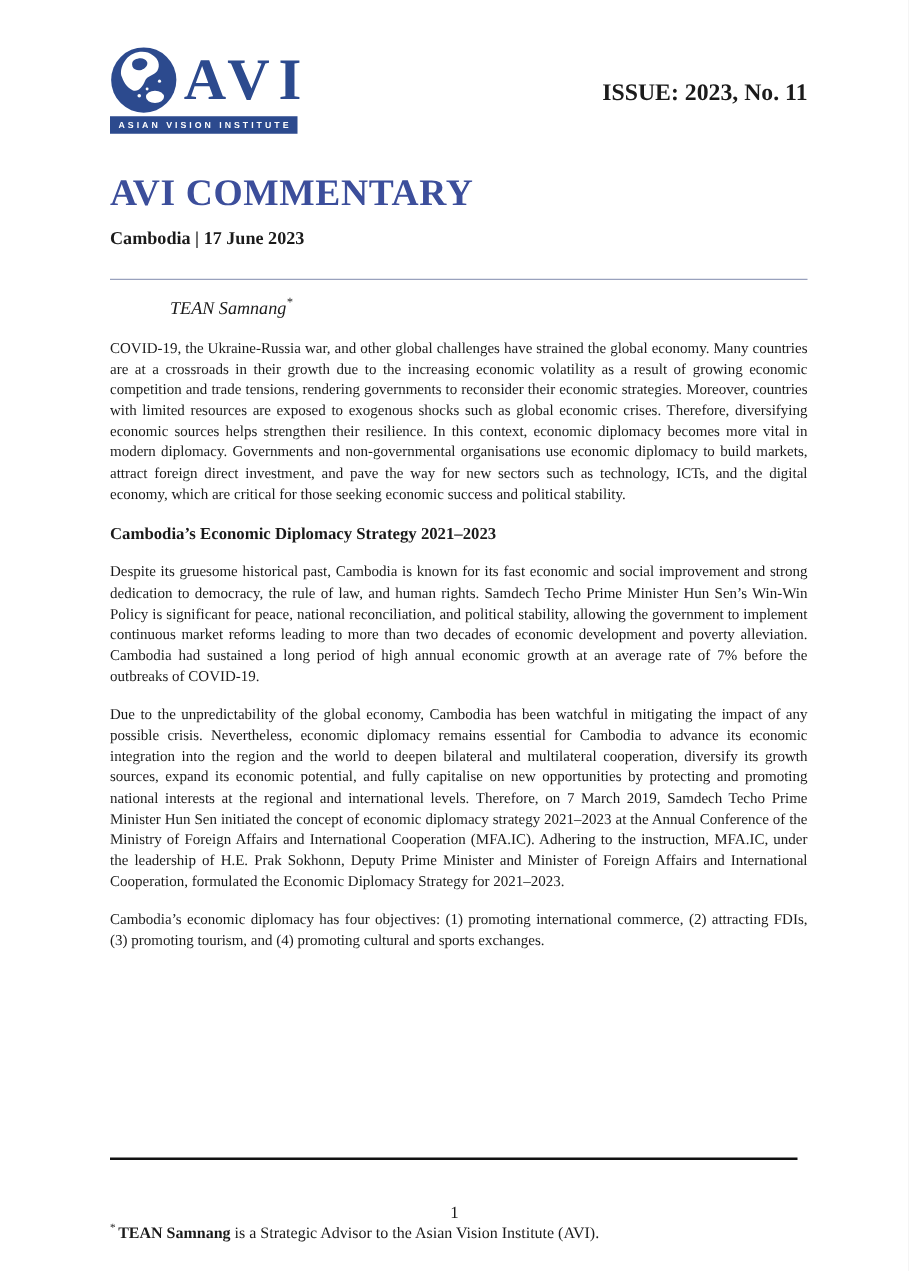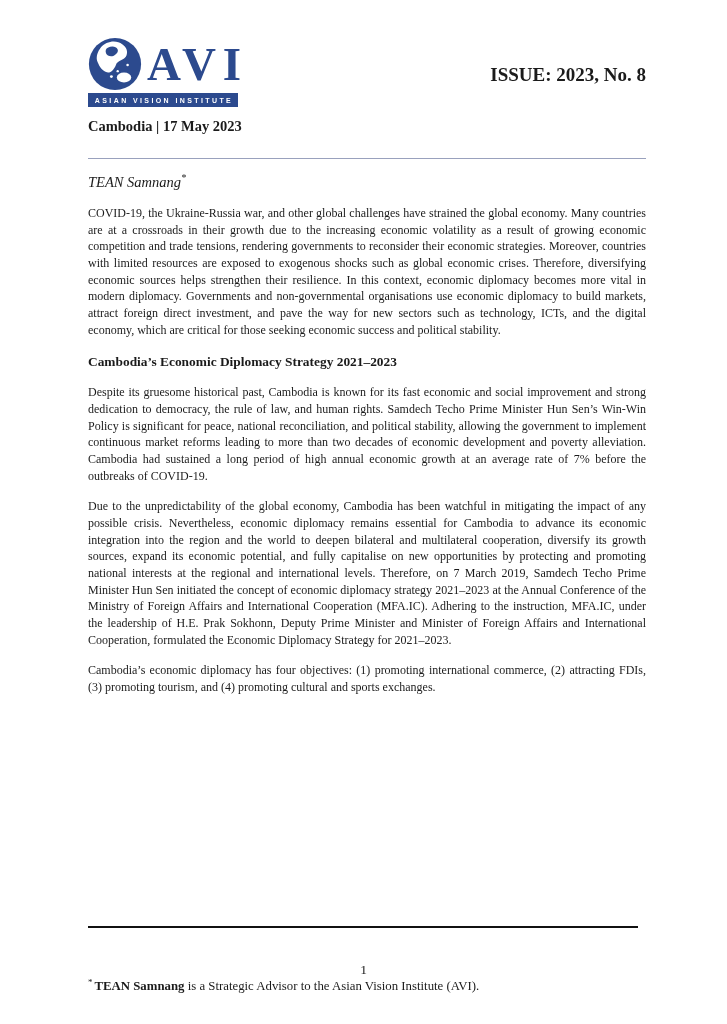--- a/index.html
+++ b/index.html
@@ -82,20 +82,21 @@
   .article-title {
     margin-top: 19px;
     font-size: 19.5px;
     font-weight: bold;
     line-height: 1.38;
   }
   .author-line {
     margin-top: 13px;
     font-size: 14.5px;
     font-style: italic;
+    margin-left: 48px;
   }
   .author-line sup { font-size: 10px; }
   .body-para {
     margin-top: 14px;
     font-size: 12px;
     line-height: 1.39;
     text-align: justify;
   }
   .section-heading {
     margin-top: 16px;
@@ -146,24 +147,25 @@
             <path fill="#2c4a8e" d="M22,12 C26,10 31,10 33,14 C34,17 31,20 28,21 C25,22 21,21 20,18 C19,15 20,13 22,12 Z"></path>
             <ellipse cx="40" cy="45" rx="8" ry="5.5" fill="#ffffff"></ellipse>
             <circle cx="26" cy="44" r="1.6" fill="#ffffff"></circle>
             <circle cx="33" cy="38" r="1.3" fill="#ffffff"></circle>
             <circle cx="44" cy="31" r="1.4" fill="#ffffff"></circle>
           </svg>
           <div class="logo-acronym">AVI</div>
         </div>
         <div class="logo-banner">ASIAN VISION INSTITUTE</div>
       </div>
-      <div class="issue">ISSUE: 2023, No. 8</div>
+      <div class="issue">ISSUE: 2023, No. 11</div>
     </div>
 
-    <div class="dateline">Cambodia | 17 May 2023</div>
+    <div class="masthead-title">AVI COMMENTARY</div>
+    <div class="dateline">Cambodia | 17 June 2023</div>
     <hr class="top-rule">
 
     <div class="author-line"><span>TEAN Samnang</span><sup>*</sup></div>
 
     <p class="body-para">COVID-19, the Ukraine-Russia war, and other global challenges have strained the global economy. Many countries are at a crossroads in their growth due to the increasing economic volatility as a result of growing economic competition and trade tensions, rendering governments to reconsider their economic strategies. Moreover, countries with limited resources are exposed to exogenous shocks such as global economic crises. Therefore, diversifying economic sources helps strengthen their resilience. In this context, economic diplomacy becomes more vital in modern diplomacy. Governments and non-governmental organisations use economic diplomacy to build markets, attract foreign direct investment, and pave the way for new sectors such as technology, ICTs, and the digital economy, which are critical for those seeking economic success and political stability.</p>
 
     <div class="section-heading">Cambodia’s Economic Diplomacy Strategy 2021–2023</div>
 
     <p class="body-para">Despite its gruesome historical past, Cambodia is known for its fast economic and social improvement and strong dedication to democracy, the rule of law, and human rights. Samdech Techo Prime Minister Hun Sen’s Win-Win Policy is significant for peace, national reconciliation, and political stability, allowing the government to implement continuous market reforms leading to more than two decades of economic development and poverty alleviation. Cambodia had sustained a long period of high annual economic growth at an average rate of 7% before the outbreaks of COVID-19.</p>
     <p class="body-para">Due to the unpredictability of the global economy, Cambodia has been watchful in mitigating the impact of any possible crisis. Nevertheless, economic diplomacy remains essential for Cambodia to advance its economic integration into the region and the world to deepen bilateral and multilateral cooperation, diversify its growth sources, expand its economic potential, and fully capitalise on new opportunities by protecting and promoting national interests at the regional and international levels. Therefore, on 7 March 2019, Samdech Techo Prime Minister Hun Sen initiated the concept of economic diplomacy strategy 2021–2023 at the Annual Conference of the Ministry of Foreign Affairs and International Cooperation (MFA.IC). Adhering to the instruction, MFA.IC, under the leadership of H.E. Prak Sokhonn, Deputy Prime Minister and Minister of Foreign Affairs and International Cooperation, formulated the Economic Diplomacy Strategy for 2021–2023.</p>

